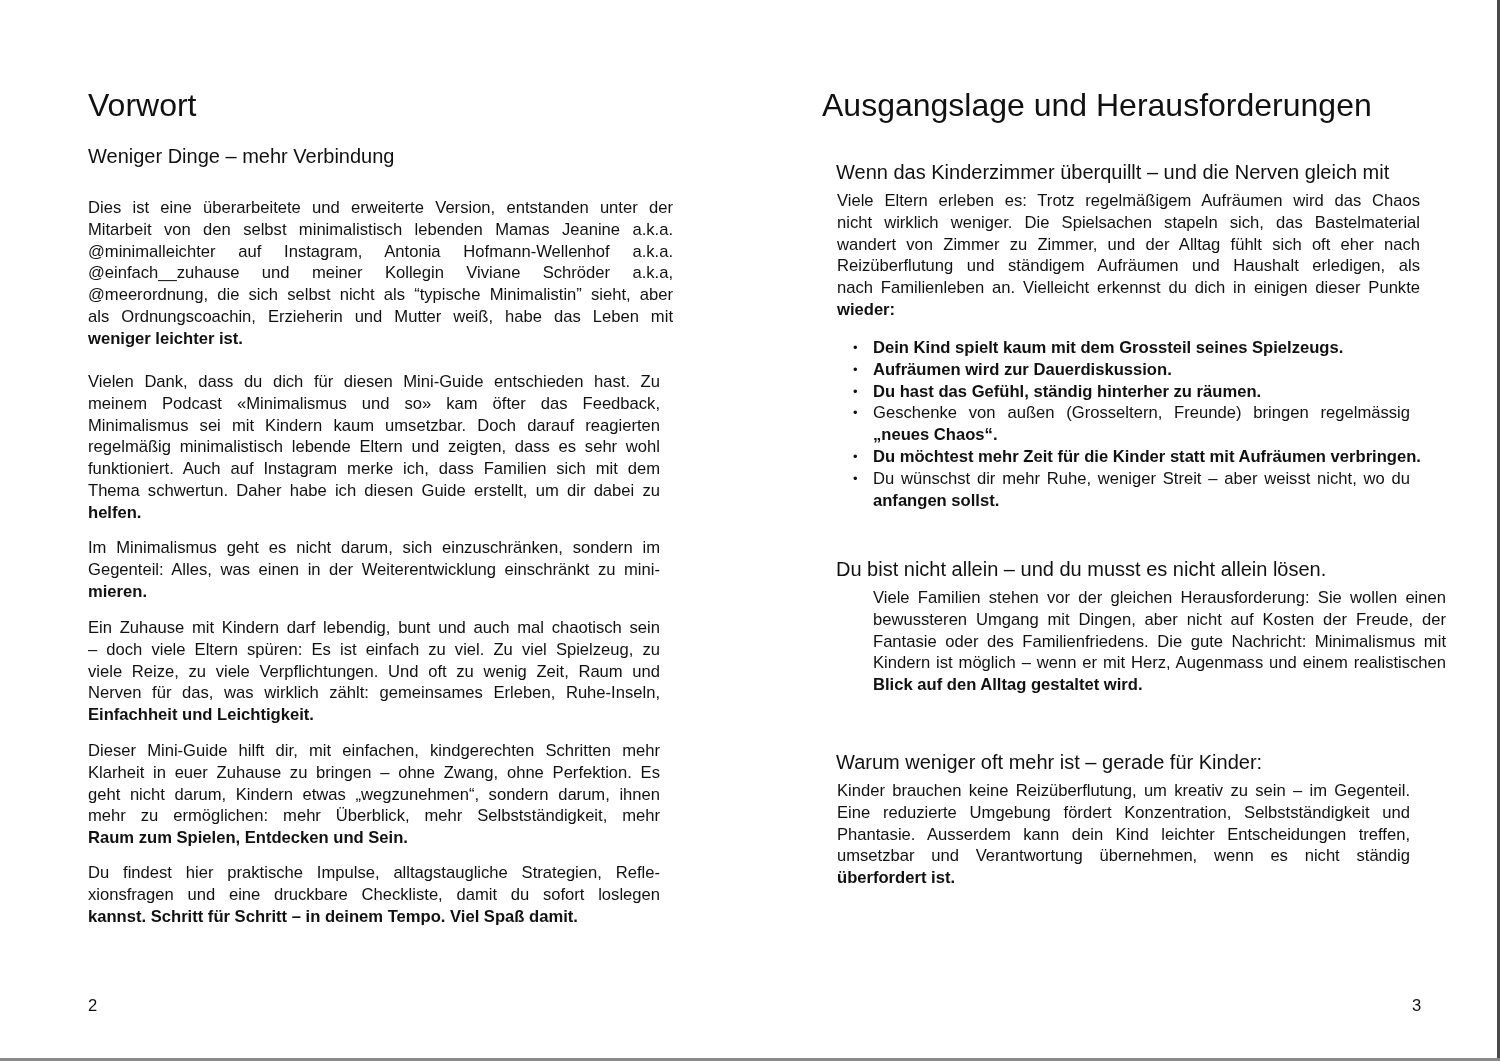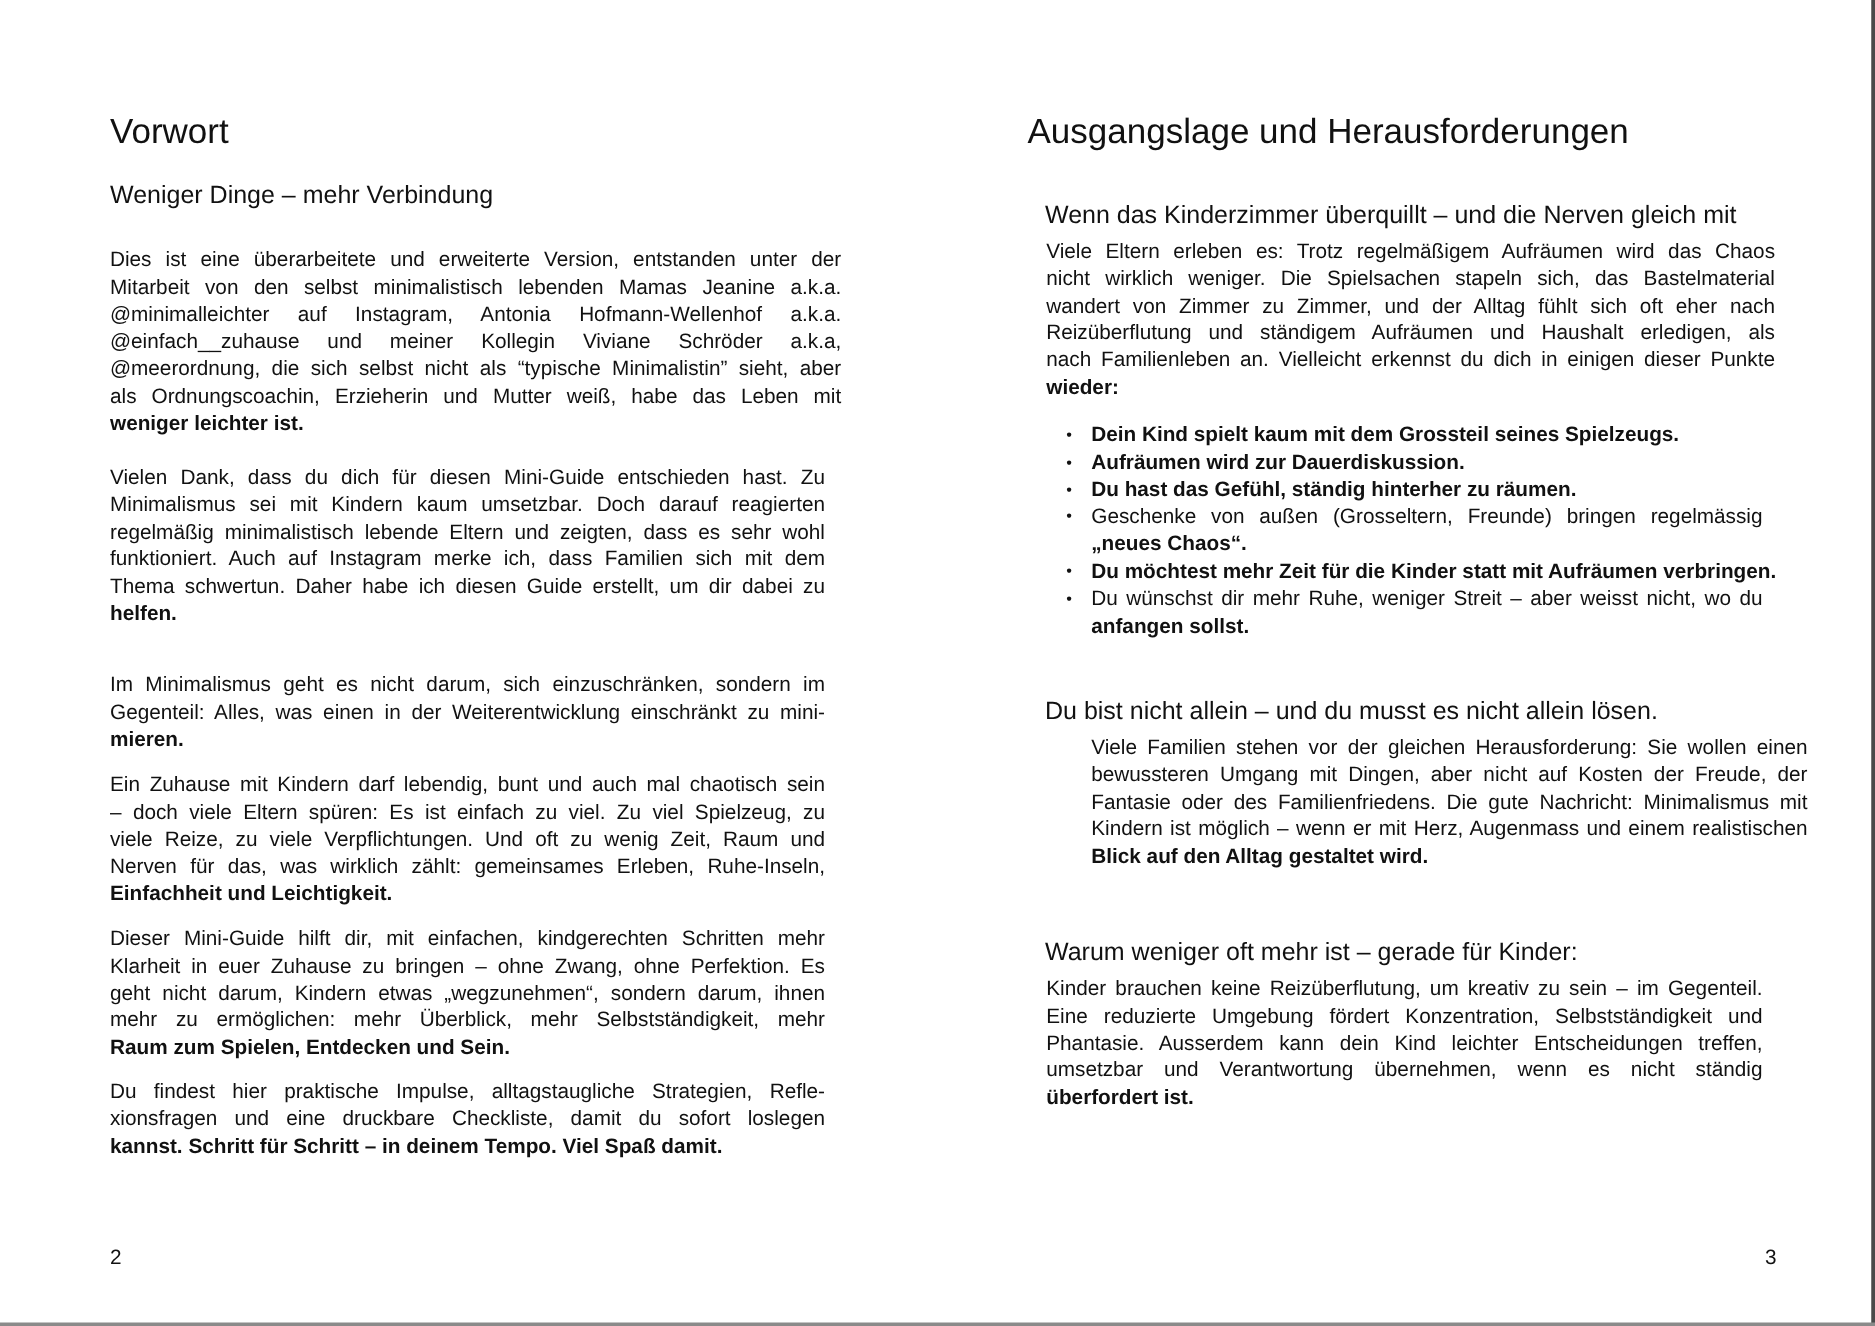--- a/index.html
+++ b/index.html
@@ -6,21 +6,21 @@
   body {
     width: 1500px; height: 1061px; position: relative; overflow: hidden;
     font-family: "Liberation Sans", sans-serif; color: #111111;
   }
   .frame-right { position: absolute; right: 0; top: 0; width: 3px; height: 1061px; background: #4a4a4a; }
   .frame-bottom { position: absolute; left: 0; bottom: 0; width: 1500px; height: 3px; background: #8a8a8a; }
   .page { position: absolute; top: 0; height: 1058px; }
   .page-left { left: 0; width: 750px; }
   .page-right { left: 750px; width: 747px; }
 
-  .h1 { position: absolute; font-size: 28px; line-height: 30px; font-weight: normal; margin: 0; white-space: nowrap; }
+  .h1 { position: absolute; font-size: 32px; line-height: 30px; font-weight: normal; margin: 0; white-space: nowrap; }
   .h2 { position: absolute; font-size: 20px; line-height: 26px; font-weight: normal; margin: 0; white-space: nowrap; }
   .para { position: absolute; font-size: 16.6px; line-height: 21.8px; margin: 0; }
   .line { display: block; text-align: justify; text-align-last: justify; white-space: nowrap; height: 21.8px; }
   .line.last { text-align-last: left; font-weight: bold; }
   .pnum { position: absolute; font-size: 16.6px; line-height: 20px; }
 
   ul.bullets { position: absolute; margin: 0; padding: 0; list-style: none; font-size: 16.6px; line-height: 21.8px; }
   ul.bullets li { position: relative; padding-left: 36px; }
   ul.bullets li .dot { position: absolute; left: 16px; top: 0; font-size: 13px; }
 </style>
@@ -38,20 +38,21 @@
       <span class="line">Dies ist eine überarbeitete und erweiterte Version, entstanden unter der</span>
       <span class="line">Mitarbeit von den selbst minimalistisch lebenden Mamas Jeanine a.k.a.</span>
       <span class="line">@minimalleichter auf Instagram, Antonia Hofmann-Wellenhof a.k.a.</span>
       <span class="line">@einfach__zuhause und meiner Kollegin Viviane Schröder a.k.a,</span>
       <span class="line">@meerordnung, die sich selbst nicht als “typische Minimalistin” sieht, aber</span>
       <span class="line">als Ordnungscoachin, Erzieherin und Mutter weiß, habe das Leben mit</span>
       <span class="line last">weniger leichter ist.</span>
     </div>
   <div class="para" style="left:88px; top:371px; width:572px;">
       <span class="line">Vielen Dank, dass du dich für diesen Mini-Guide entschieden hast. Zu</span>
+      <span class="line">meinem Podcast «Minimalismus und so» kam öfter das Feedback,</span>
       <span class="line">Minimalismus sei mit Kindern kaum umsetzbar. Doch darauf reagierten</span>
       <span class="line">regelmäßig minimalistisch lebende Eltern und zeigten, dass es sehr wohl</span>
       <span class="line">funktioniert. Auch auf Instagram merke ich, dass Familien sich mit dem</span>
       <span class="line">Thema schwertun. Daher habe ich diesen Guide erstellt, um dir dabei zu</span>
       <span class="line last">helfen.</span>
     </div>
   <div class="para" style="left:88px; top:537px; width:572px;">
       <span class="line">Im Minimalismus geht es nicht darum, sich einzuschränken, sondern im</span>
       <span class="line">Gegenteil: Alles, was einen in der Weiterentwicklung einschränkt zu mini-</span>
       <span class="line last">mieren.</span>

